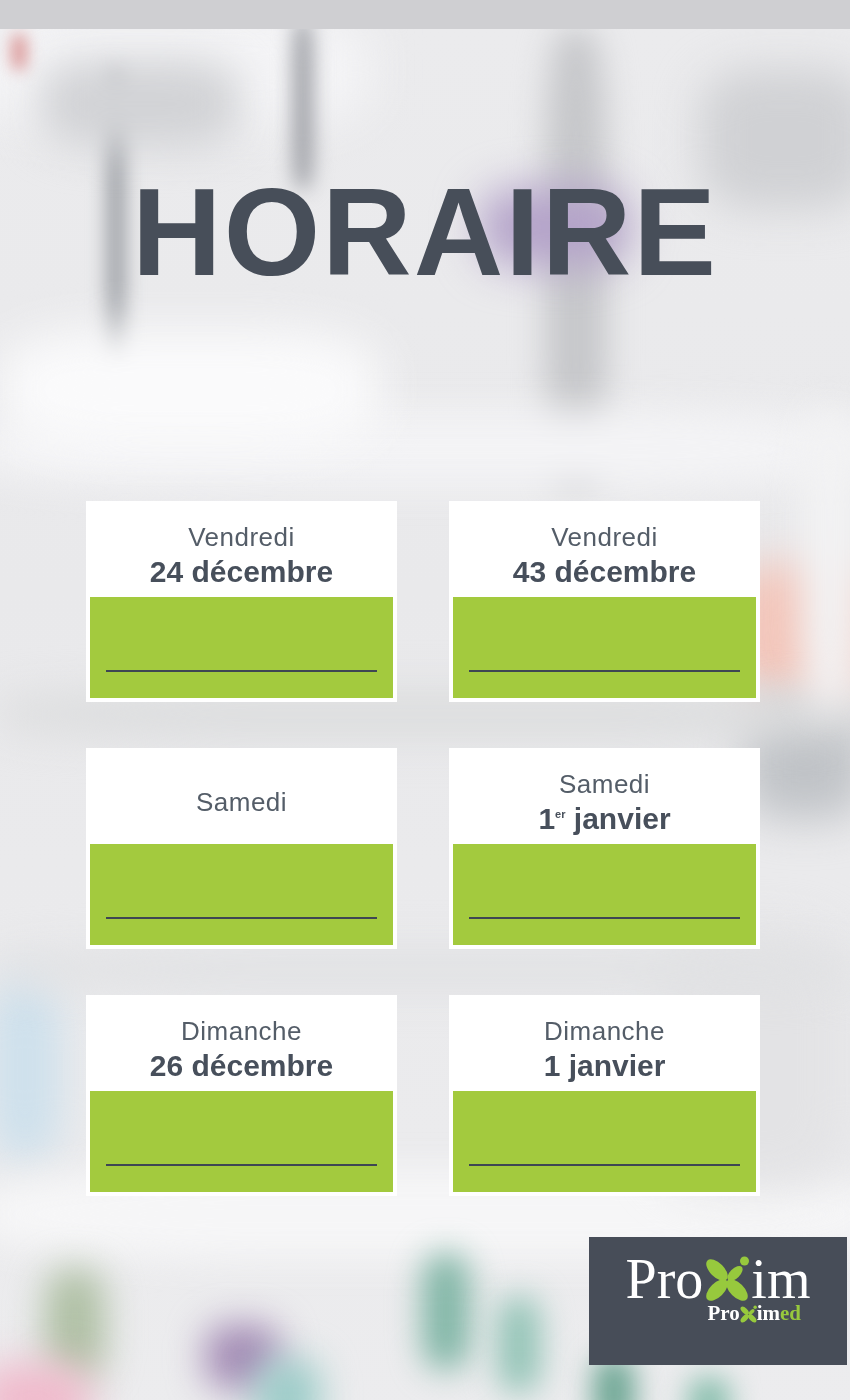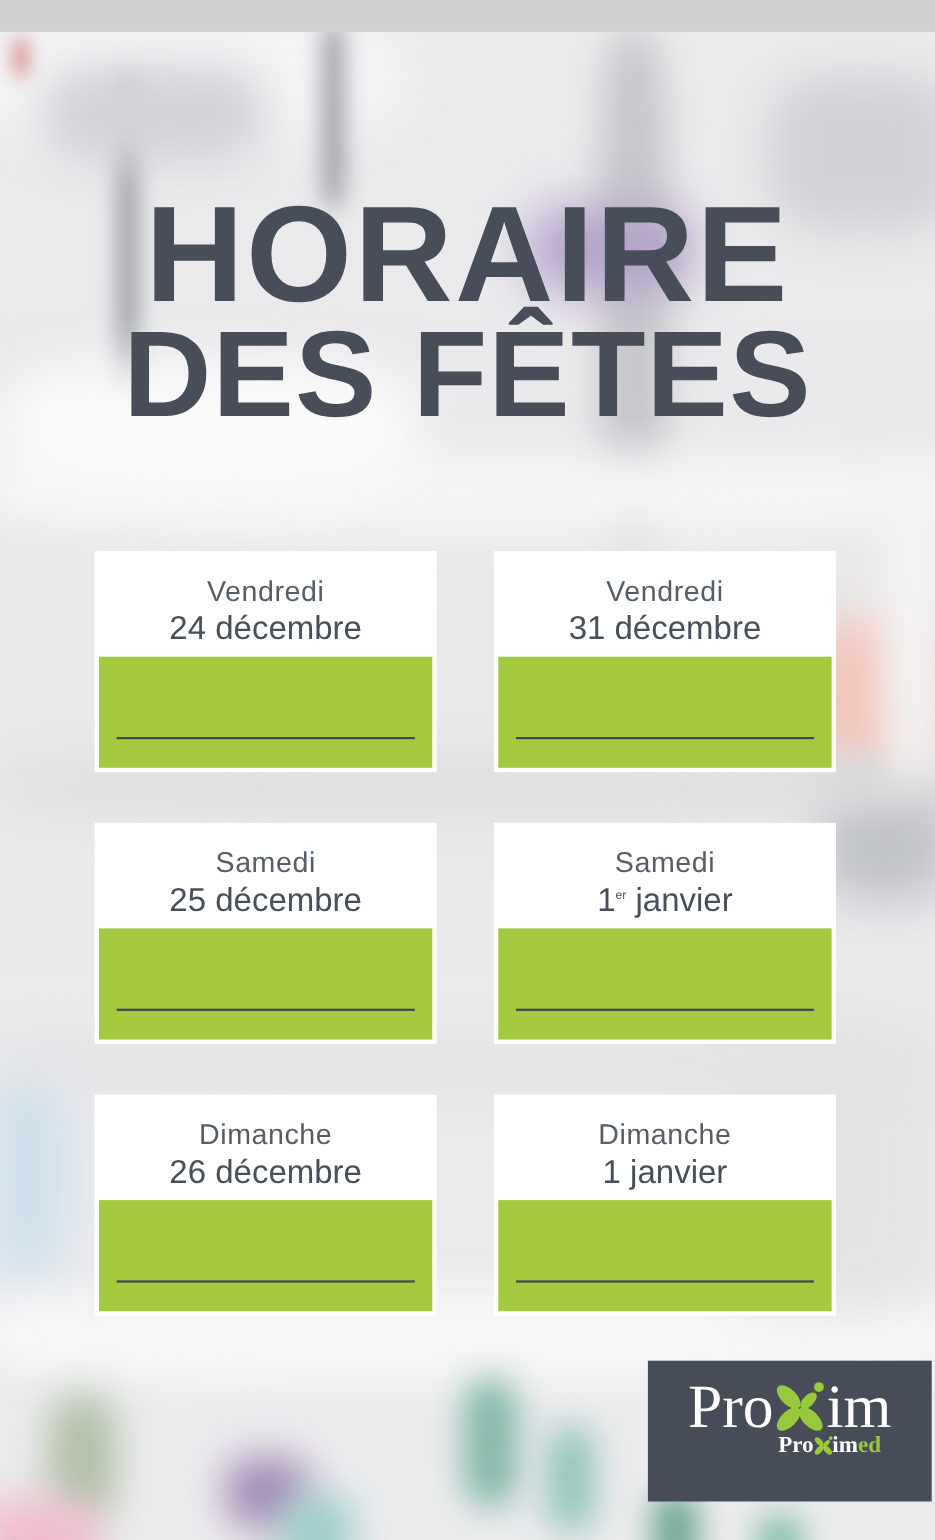--- a/index.html
+++ b/index.html
@@ -83,21 +83,21 @@
     padding-top:8px;
     text-align:center;
   }
   .day{
     font-size:26px;
     color:var(--text-day);
     letter-spacing:0.5px;
   }
   .date{
     font-size:30px;
-    font-weight:normal;
+    font-weight:bold;
     color:var(--text-date);
     margin-top:2px;
   }
   .date sup{font-size:11px;line-height:0;}
   .card-green{
     flex:1;
     background:var(--accent-green);
     position:relative;
   }
   .writein-line{
@@ -158,49 +158,47 @@
     <div class="b21"></div>
     <div class="b22"></div>
     <div class="b23"></div>
     <div class="b24"></div>
     <div class="b25"></div>
     <div class="b26"></div>
   </div>
 
   <h1 class="title">
     <div class="t1">HORAIRE</div>
-    <div class="t2">DES FÊTES</div>
   </h1>
 
   <div class="cards">
 
     <div class="card">
       <div class="card-header">
         <div class="day">Vendredi</div>
         <div class="date"><span>24 décembre</span><sup></sup><span></span></div>
       </div>
       <div class="card-green">
         <div class="writein-line"></div>
       </div>
     </div>
 
     <div class="card">
       <div class="card-header">
         <div class="day">Vendredi</div>
-        <div class="date"><span>31 décembre</span><sup></sup><span></span></div>
+        <div class="date"><span>43 décembre</span><sup></sup><span></span></div>
       </div>
       <div class="card-green">
         <div class="writein-line"></div>
       </div>
     </div>
 
     <div class="card">
       <div class="card-header">
         <div class="day">Samedi</div>
-        <div class="date"><span>25 décembre</span><sup></sup><span></span></div>
       </div>
       <div class="card-green">
         <div class="writein-line"></div>
       </div>
     </div>
 
     <div class="card">
       <div class="card-header">
         <div class="day">Samedi</div>
         <div class="date"><span>1</span><sup>er</sup><span> janvier</span></div>

